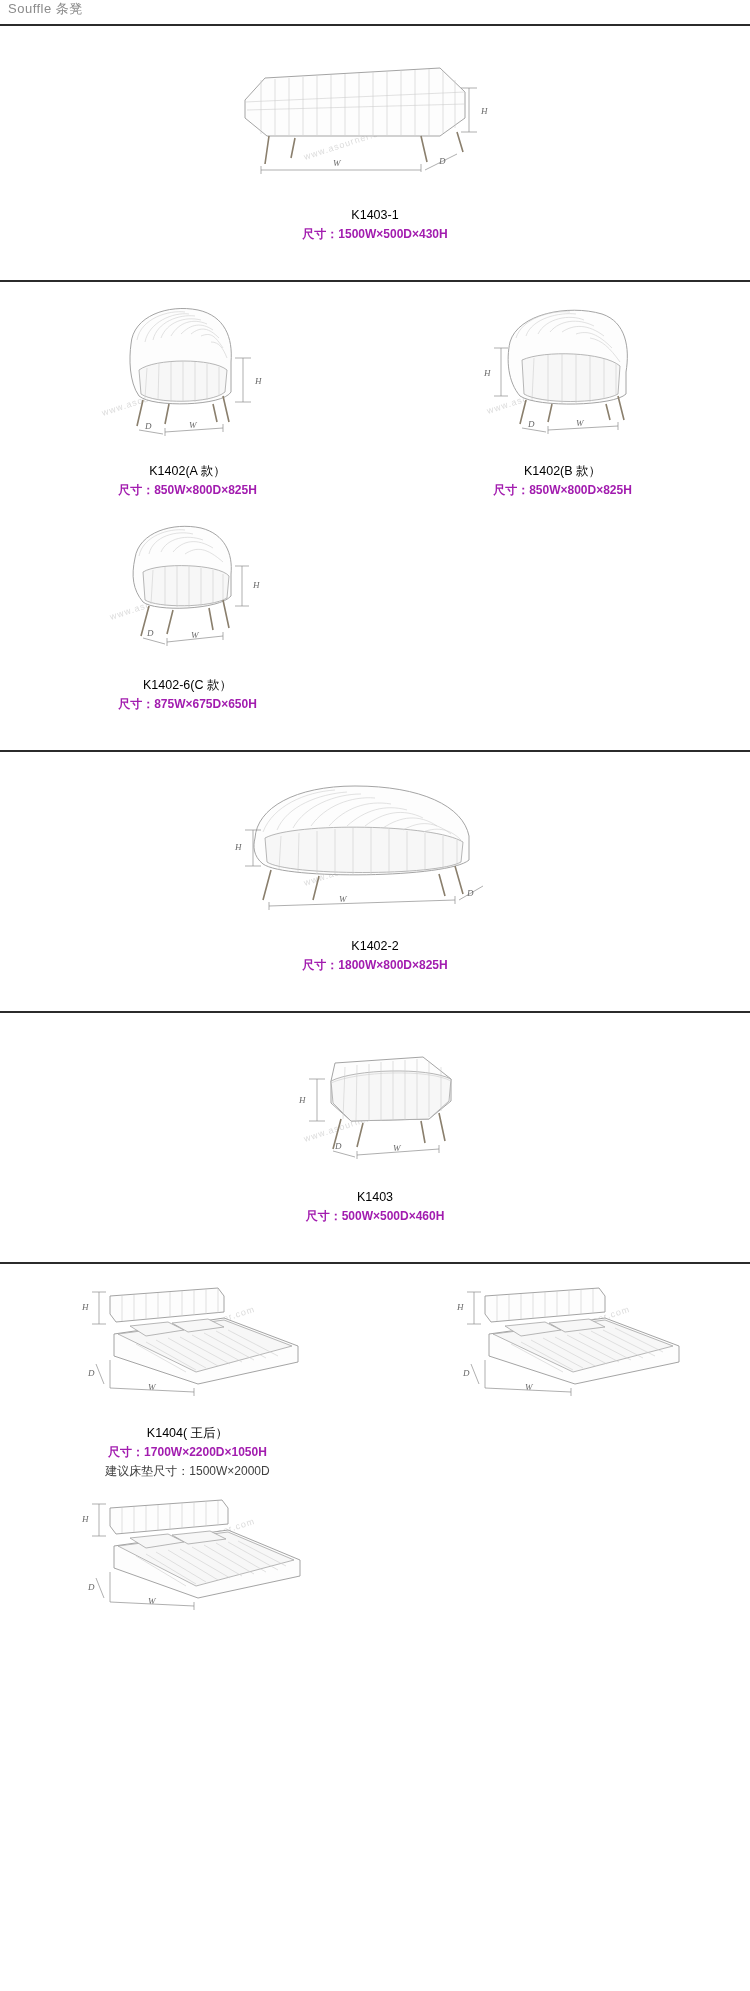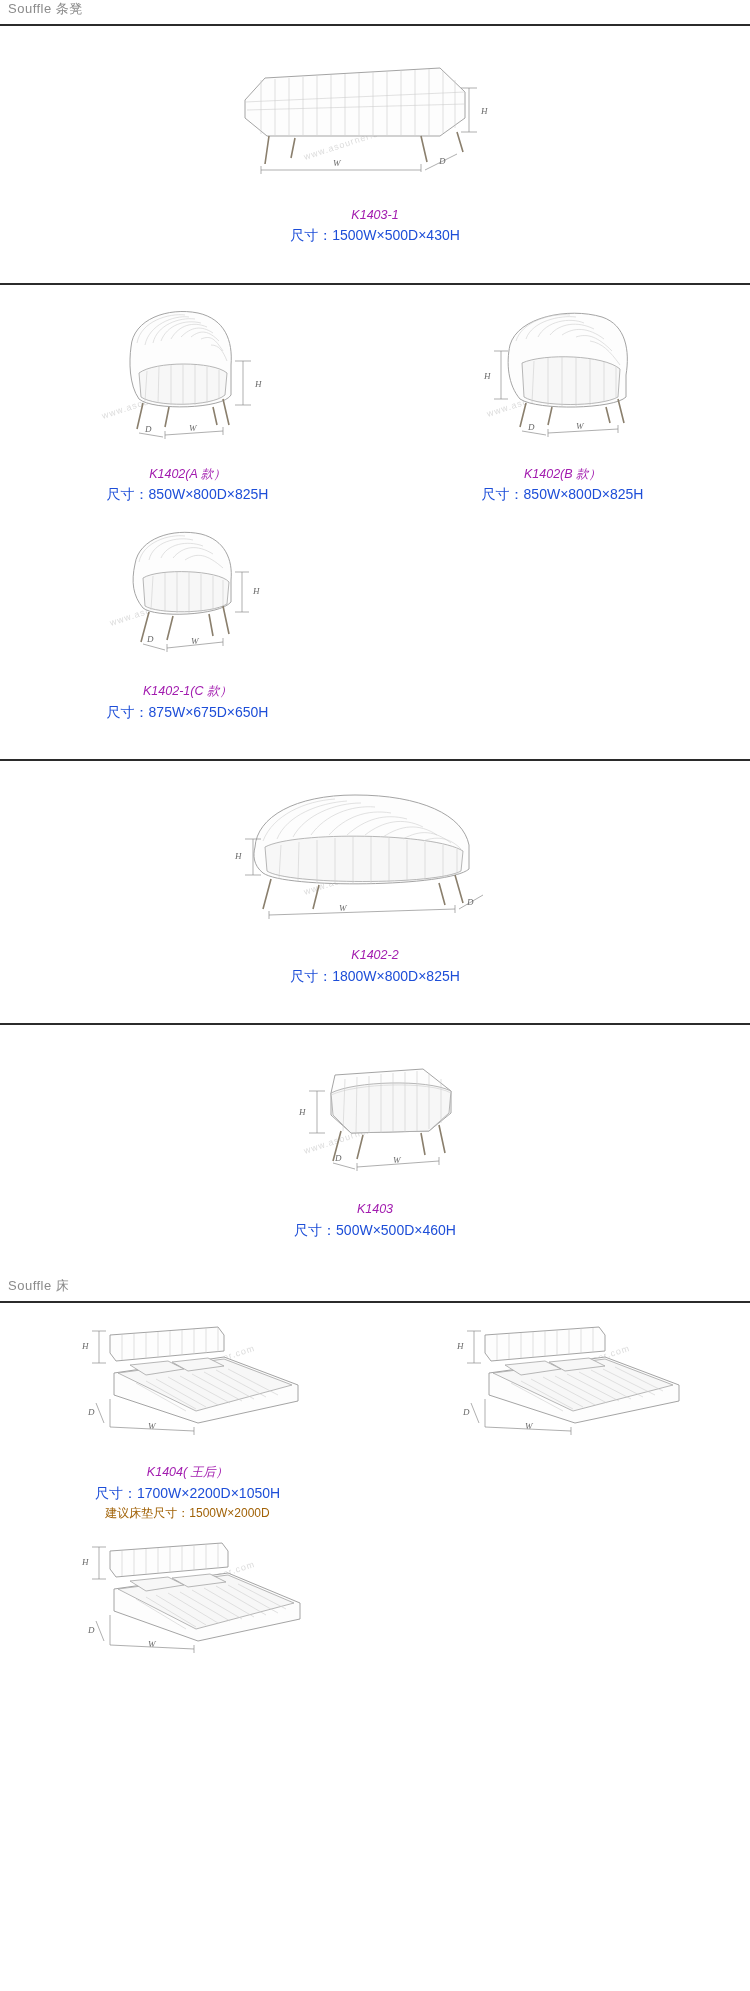--- a/index.html
+++ b/index.html
@@ -54,23 +54,23 @@
   }
   .fig svg { display: block; }
 
   .caption {
     text-align: center;
     font-size: 12.5px;
     color: #3a3a3a;
     margin-top: 6px;
     line-height: 1.55;
   }
-  .caption .code { display: block; color: #a21caf; font-style: italic; }
-  .caption .dim { display: block; color: #1d4ed8; font-size: 14px; }
-  .caption .dim2 { display: block; color: #a16207; font-size: 12px; }
+  .caption .code { display: block; color: #000000; }
+  .caption .dim { display: block; color: #a21caf; font-size: 12px; font-weight: bold; }
+  .caption .dim2 { display: block; color: #404040; font-size: 12px; }
 
   .spacer-lg { height: 26px; }
   .spacer-md { height: 16px; }
 
   
   .wm {
     fill: none;
     stroke: #d9d9d9;
     font-size: 9px;
     font-family: "Liberation Sans", sans-serif;
@@ -184,21 +184,21 @@
             <path class="leg" d="M76 96 L68 126 M150 90 L156 118 M100 100 L94 124 M136 98 L140 120"></path>
             <path class="dimline" d="M162 56 L176 56 M162 96 L176 96 M169 56 L169 96"></path>
             <text class="dimlabel" x="180" y="78">H</text>
             <path class="dimline" d="M94 128 L94 136 M150 122 L150 130 M94 132 L150 126"></path>
             <text class="dimlabel" x="118" y="128">W</text>
             <path class="dimline" d="M70 128 L92 134"></path>
             <text class="dimlabel" x="74" y="126">D</text>
           </svg>
         </div>
         <div class="caption">
-          <span class="code">K1402-1(C 款）</span>
+          <span class="code">K1402-6(C 款）</span>
           <span class="dim">尺寸：875W×675D×650H</span>
         </div>
       </div>
 
     </div>
   </div>
 
   <div class="spacer-lg"></div>
 
   <div class="section">
@@ -255,21 +255,20 @@
           <span class="code">K1403</span>
           <span class="dim">尺寸：500W×500D×460H</span>
         </div>
       </div>
     </div>
   </div>
 
   <div class="spacer-lg"></div>
 
   <div class="section">
-    <div class="section-title">Souffle 床</div>
     <div class="rule"></div>
     <div class="items-row">
 
       <div class="item">
         <div class="fig">
           <svg width="280" height="140" viewBox="0 0 280 140">
             <text class="wm" x="120" y="62" transform="rotate(-18 120 62)">www.asourner.com</text>
 
             <path class="outline" d="M62 18 L170 10 L176 18 L176 34 L68 44 L62 36 Z"></path>
             <path class="pleat" d="M74 18 L74 43 M86 17 L86 42 M98 16 L98 41 M110 15 L110 40 M122 14 L122 39 M134 13 L134 38 M146 12 L146 37 M158 11 L158 36 M170 11 L170 35"></path>

